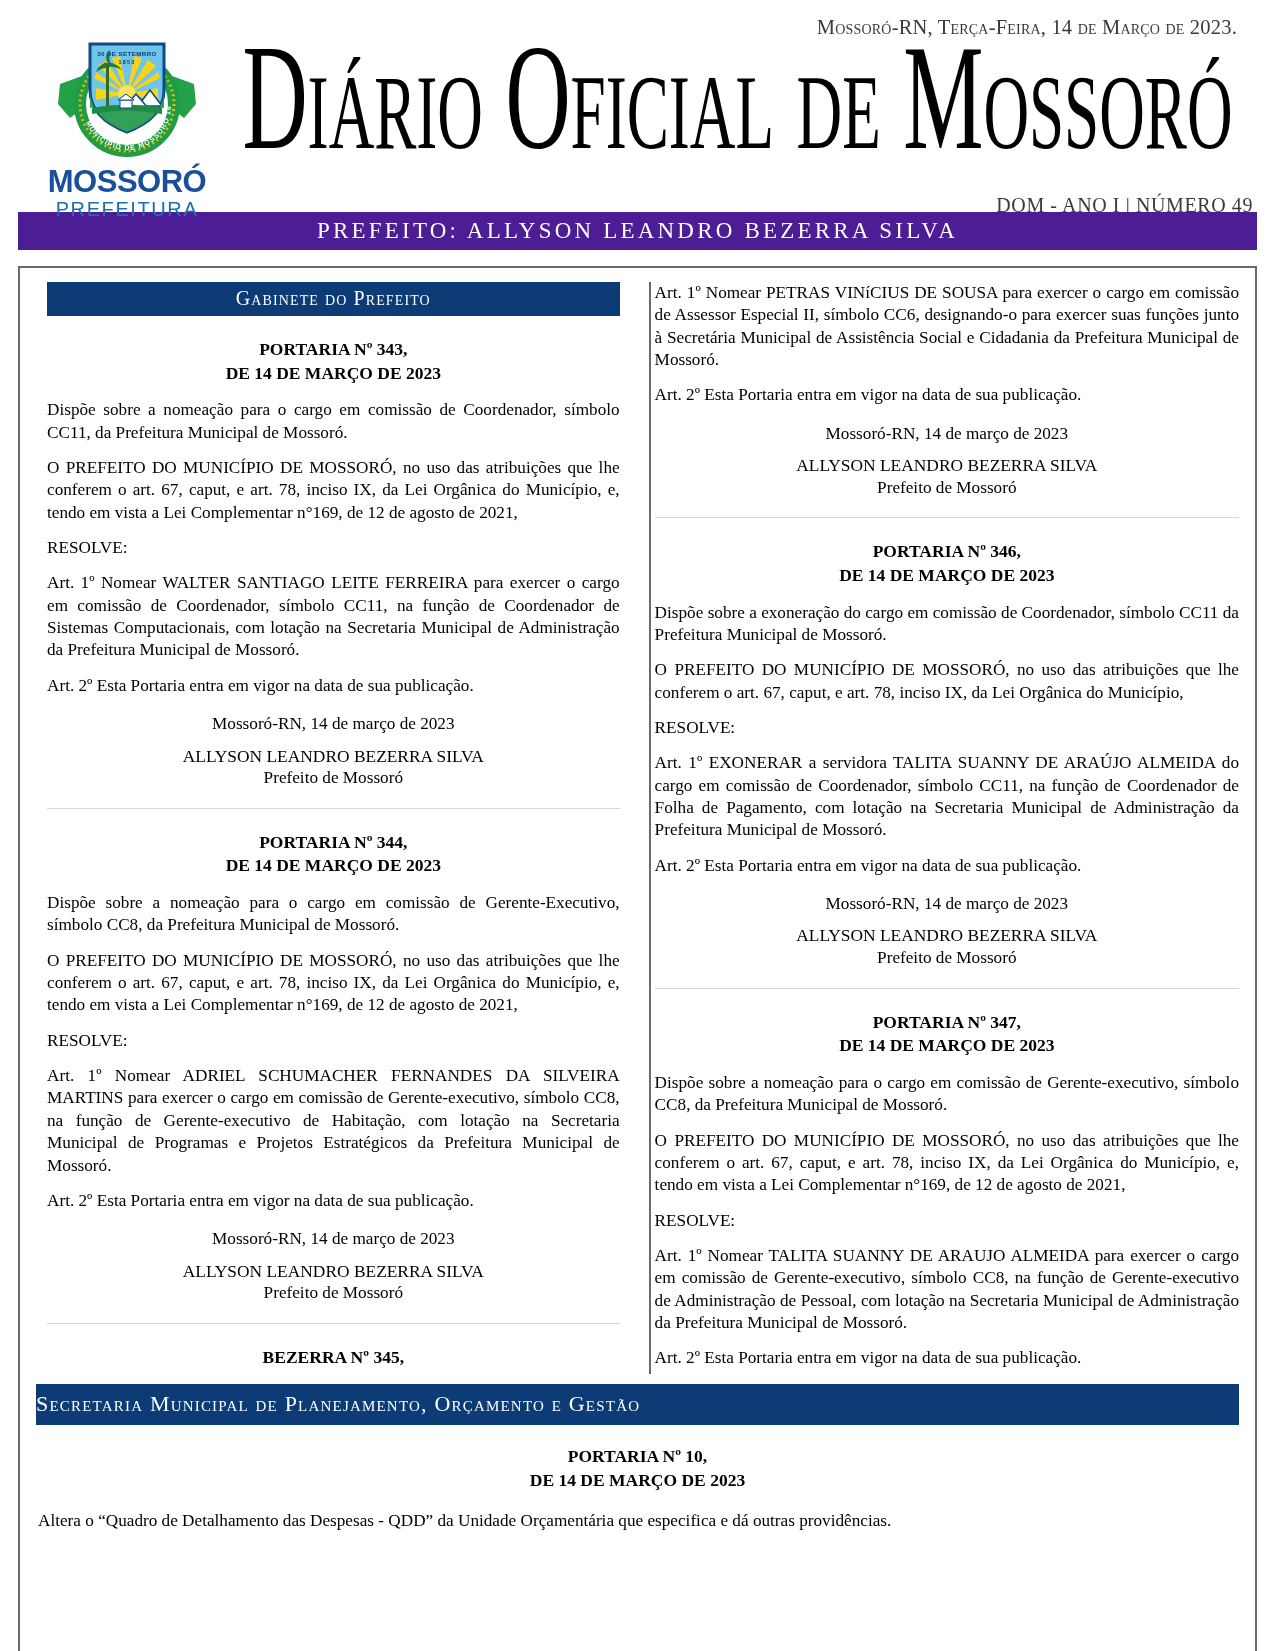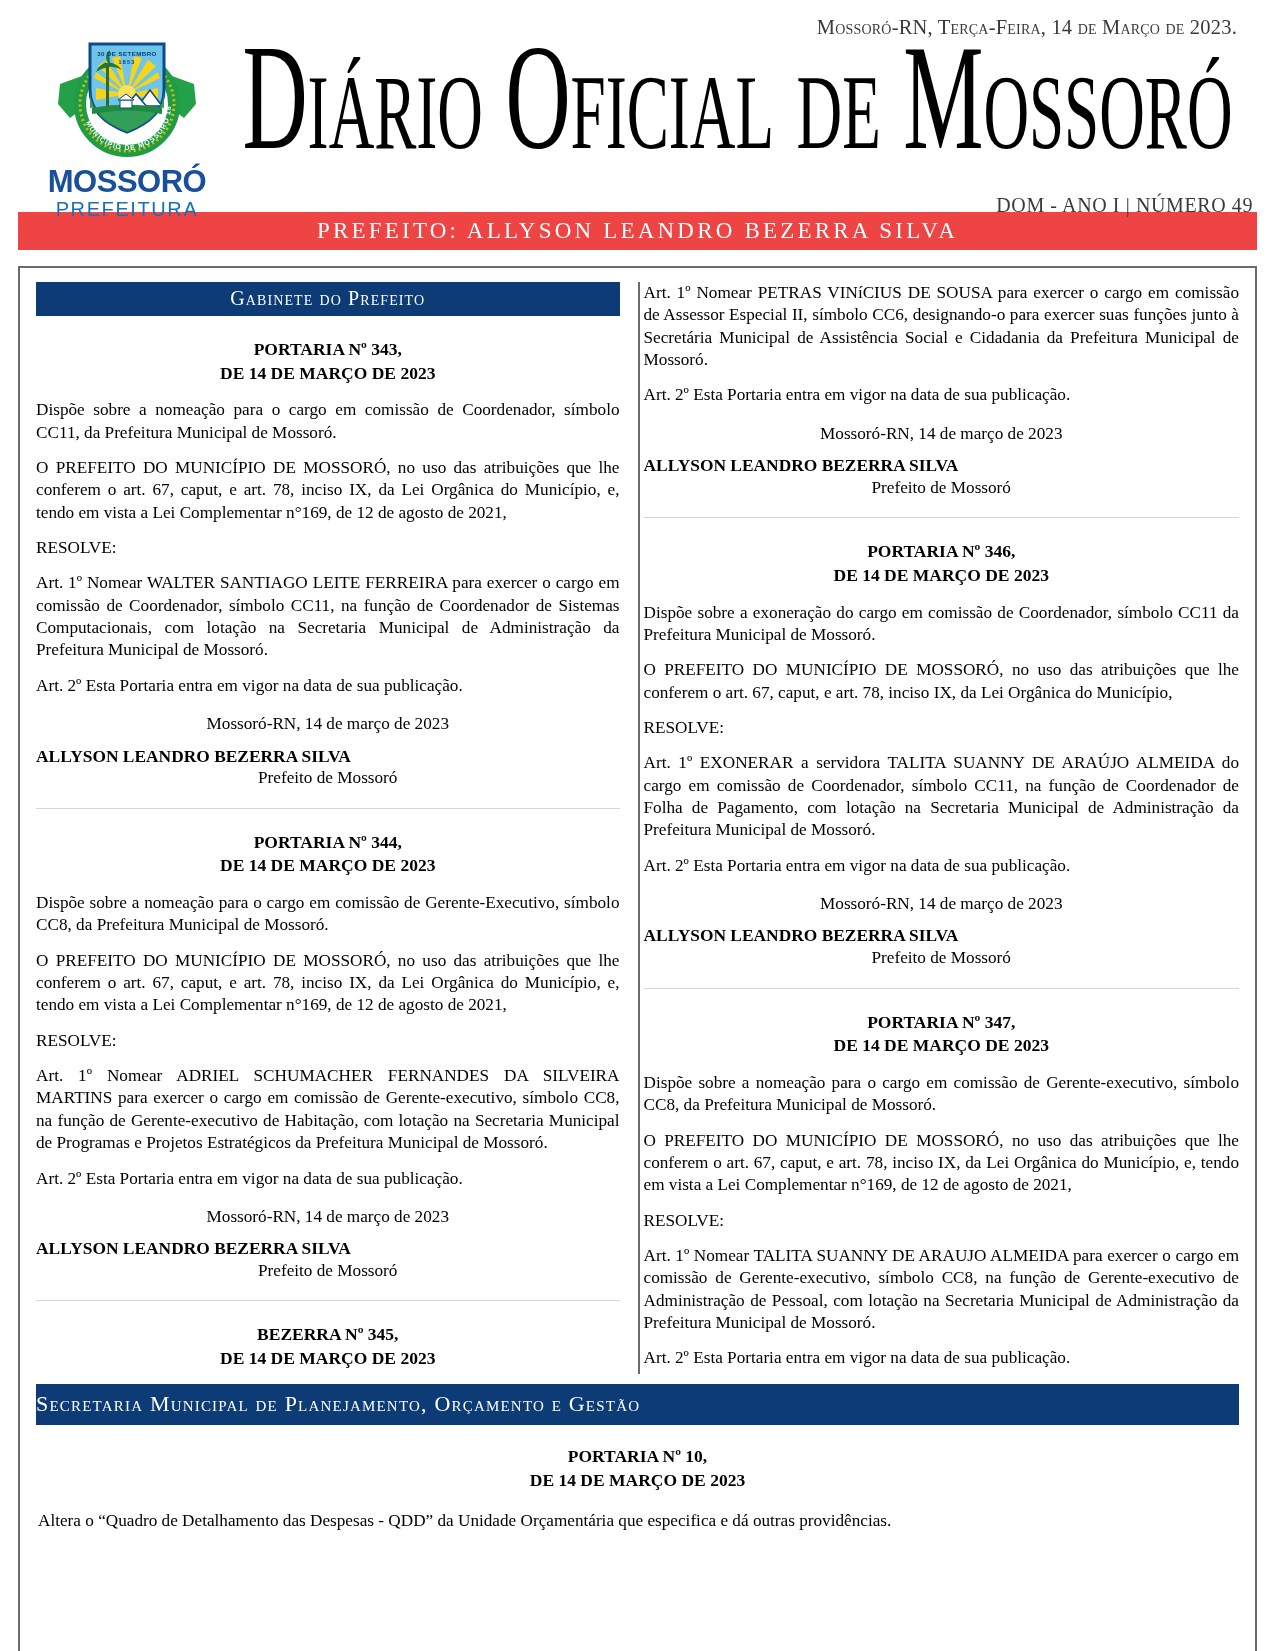--- a/index.html
+++ b/index.html
@@ -85,21 +85,21 @@
     left: 214px;
     right: 14px;
     top: 30px;
     height: 140px;
   }
   .wordmark svg { display: block; width: 100%; height: 100%; }
 
   
   .prefeito-bar {
     margin: 0 18px;
-    background: #ef4444;
+    background: #4c1d95;
     color: #ffffff;
     text-align: center;
     height: 38px;
     line-height: 38px;
     font-size: 23px;
     font-variant: small-caps;
     letter-spacing: 3.2px;
     font-stretch: condensed;
   }
 
@@ -114,20 +114,21 @@
     overflow: hidden;
   }
   .columns {
     display: flex;
     height: 1092px;
     overflow: hidden;
   }
   .col {
     width: 50%;
     overflow: hidden;
+    margin-left: 11px;
   }
   .col-left  { padding-right: 18px; }
   .col-right { padding-left: 4px; border-left: 2px solid #6b6b6b; }
 
   
   .section-bar {
     background: #0c3b75;
     color: #fff;
     text-align: center;
     font-variant: small-caps;
@@ -166,21 +167,22 @@
     hyphens: none;
   }
   p.body:last-child { margin-bottom: 0; }
   .place {
     text-align: center;
     font-size: 17.2px;
     line-height: 1.3;
     margin: 16px 0 10px 0;
   }
   .signer {
-    font-weight: bold;
+    text-align: center;
+    font-weight: normal;
     font-size: 17.4px;
     line-height: 1.25;
     margin: 0;
   }
   .signer-role {
     text-align: center;
     font-size: 17.2px;
     line-height: 1.3;
     margin: 0 0 4px 0;
   }

